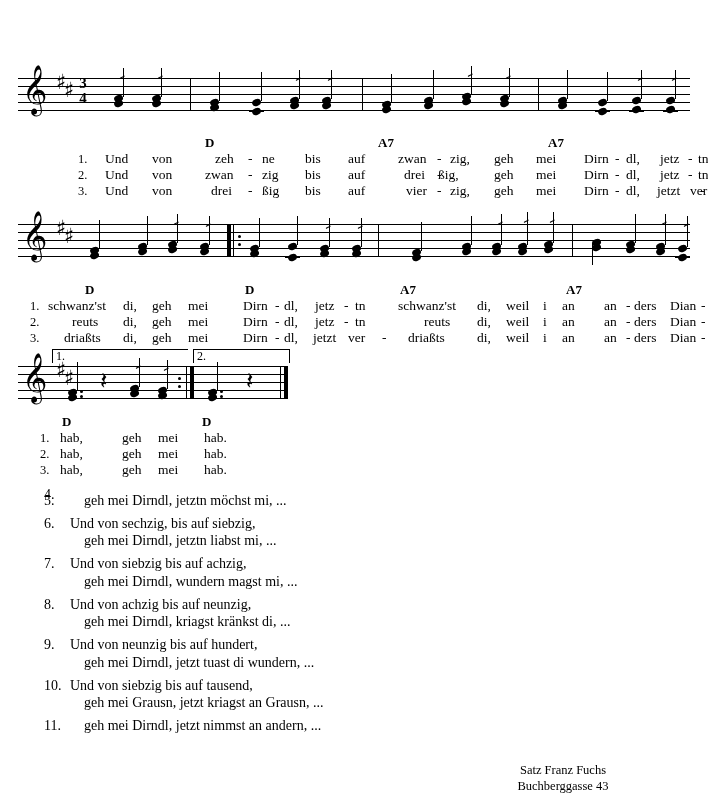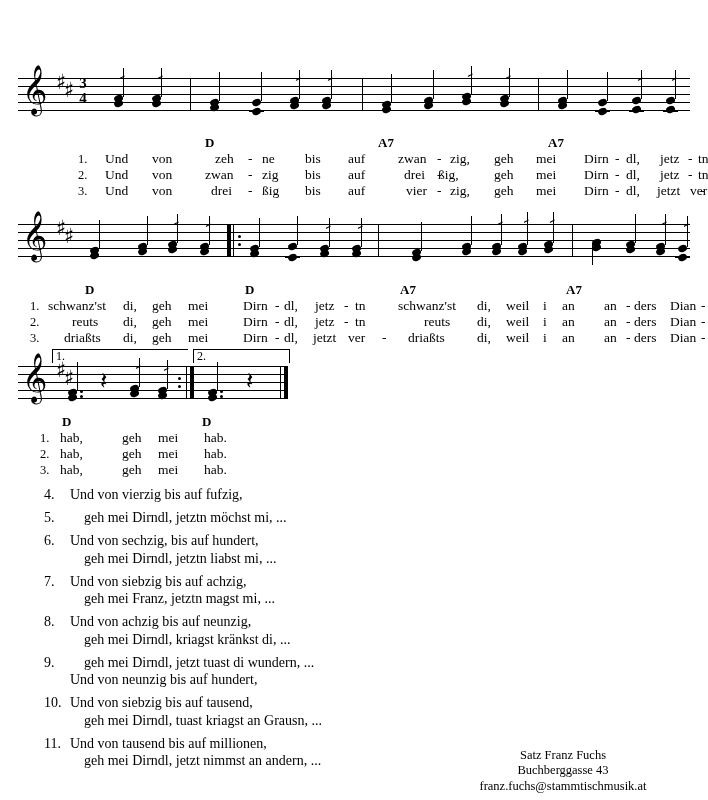--- a/index.html
+++ b/index.html
@@ -676,55 +676,52 @@
     <div class="lw" style="left:60px;">hab,</div>
     <div class="lw" style="left:122px;">geh</div>
     <div class="lw" style="left:158px;">mei</div>
     <div class="lw" style="left:204px;">hab.</div>
   </div>
 </div>
 
 <div id="verses">
   <div class="verse">
     <div class="vnum">4.</div>
-    <div class="vline vtext">Und von vierzig bis auf fufzig,</div>
   </div>
   <div class="verse">
     <div class="vnum">5.</div>
     <div class="vline vtext2">geh mei Dirndl, jetztn möchst mi, ...</div>
   </div>
   <div class="verse">
     <div class="vnum">6.</div>
-    <div class="vline vtext">Und von sechzig, bis auf hundert,</div>
+    <div class="vline vtext">Und von sechzig, bis auf siebzig,</div>
     <div class="vline vtext2">geh mei Dirndl, jetztn liabst mi, ...</div>
   </div>
   <div class="verse">
     <div class="vnum">7.</div>
     <div class="vline vtext">Und von siebzig bis auf achzig,</div>
-    <div class="vline vtext2">geh mei Franz, jetztn magst mi, ...</div>
+    <div class="vline vtext2">geh mei Dirndl, wundern magst mi, ...</div>
   </div>
   <div class="verse">
     <div class="vnum">8.</div>
     <div class="vline vtext">Und von achzig bis auf neunzig,</div>
     <div class="vline vtext2">geh mei Dirndl, kriagst kränkst di, ...</div>
   </div>
   <div class="verse">
     <div class="vnum">9.</div>
+    <div class="vline vtext">Und von neunzig bis auf hundert,</div>
     <div class="vline vtext2">geh mei Dirndl, jetzt tuast di wundern, ...</div>
-    <div class="vline vtext">Und von neunzig bis auf hundert,</div>
   </div>
   <div class="verse">
     <div class="vnum">10.</div>
     <div class="vline vtext">Und von siebzig bis auf tausend,</div>
-    <div class="vline vtext2">geh mei Dirndl, tuast kriagst an Grausn, ...</div>
+    <div class="vline vtext2">geh mei Grausn, jetzt kriagst an Grausn, ...</div>
   </div>
   <div class="verse">
     <div class="vnum">11.</div>
-    <div class="vline vtext">Und von tausend bis auf millionen,</div>
     <div class="vline vtext2">geh mei Dirndl, jetzt nimmst an andern, ...</div>
   </div>
 </div>
 
 <div id="footer">
   <div>Satz Franz Fuchs</div>
   <div>Buchberggasse 43</div>
-  <div>franz.fuchs@stammtischmusik.at</div>
 </div>
 
 </body></html>

